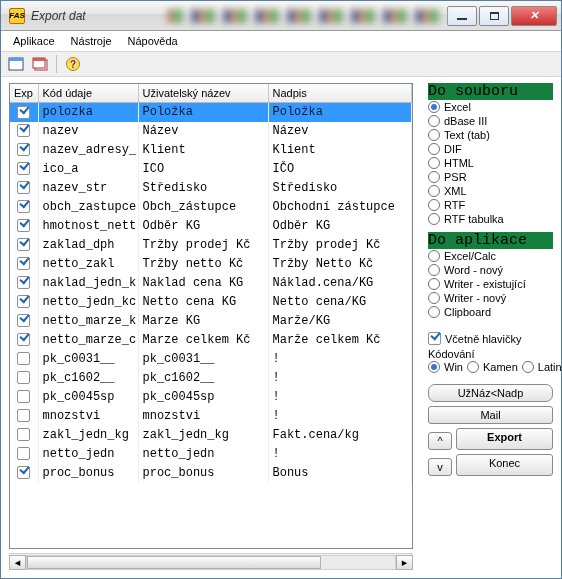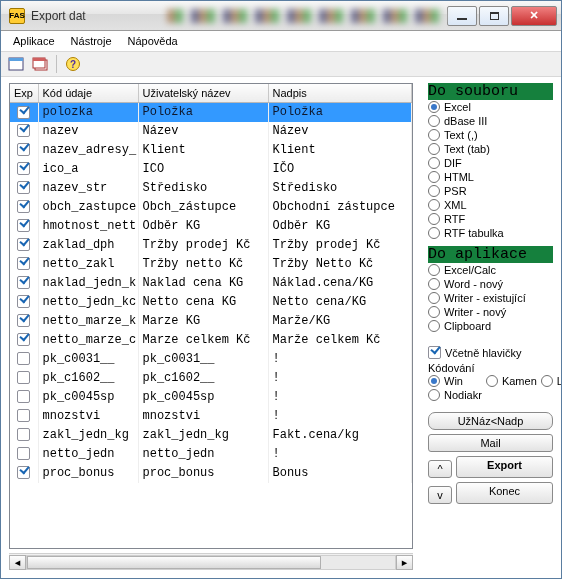--- a/index.html
+++ b/index.html
@@ -16,20 +16,21 @@
     flex-direction: column;
   }
   
   .titlebar {
     height: 30px;
     background: linear-gradient(to bottom, #f8f8f8 0%, #e6e6e6 45%, #d8d8d8 46%, #e2e2e2 100%);
     display: flex;
     align-items: center;
     padding: 0 4px 0 8px;
     border-bottom: 1px solid #9a9a9a;
+    font-style: italic;
   }
   .titlebar .app-icon {
     width: 16px; height: 16px;
     background: #ffcc33;
     border: 1px solid #a07700;
     color: #000;
     font-size: 8px;
     font-weight: bold;
     display: flex; align-items: center; justify-content: center;
     margin-right: 6px;
@@ -185,21 +186,21 @@
     font-size: 11px;
     padding: 2px 0;
     text-align: center;
     cursor: pointer;
     margin-top: 4px;
   }
   .side-btn.bold { font-weight: bold; }
   .row2 { display:flex; gap:4px; margin-top:4px;}
   .row2 .side-btn-sm { width:24px; padding:2px 0;}
   .row2 .side-btn { flex:1; margin-top:0; }
-  .enc-grid { display:grid; grid-template-columns: 1fr 1fr 1fr; column-gap:4px;}
+  .enc-grid { display:grid; grid-template-columns: 1fr 1fr 1fr 1fr; column-gap:4px;}
 </style>
 </head>
 <body>
 
 <div class="titlebar">
   <div class="app-icon">FAS</div>
   <div class="title">Export dat</div>
   <div class="blurtext"></div>
   <div class="win-btns">
     <div class="win-btn win-min">
@@ -401,24 +402,20 @@
           <div class="radio-row">
             <span class="radio on"></span>
             <span>Excel</span>
           </div>
           <div class="radio-row">
             <span class="radio"></span>
             <span>dBase III</span>
           </div>
           <div class="radio-row">
             <span class="radio"></span>
-            <span>Text (,)</span>
-          </div>
-          <div class="radio-row">
-            <span class="radio"></span>
             <span>Text (tab)</span>
           </div>
           <div class="radio-row">
             <span class="radio"></span>
             <span>DIF</span>
           </div>
           <div class="radio-row">
             <span class="radio"></span>
             <span>HTML</span>
           </div>

